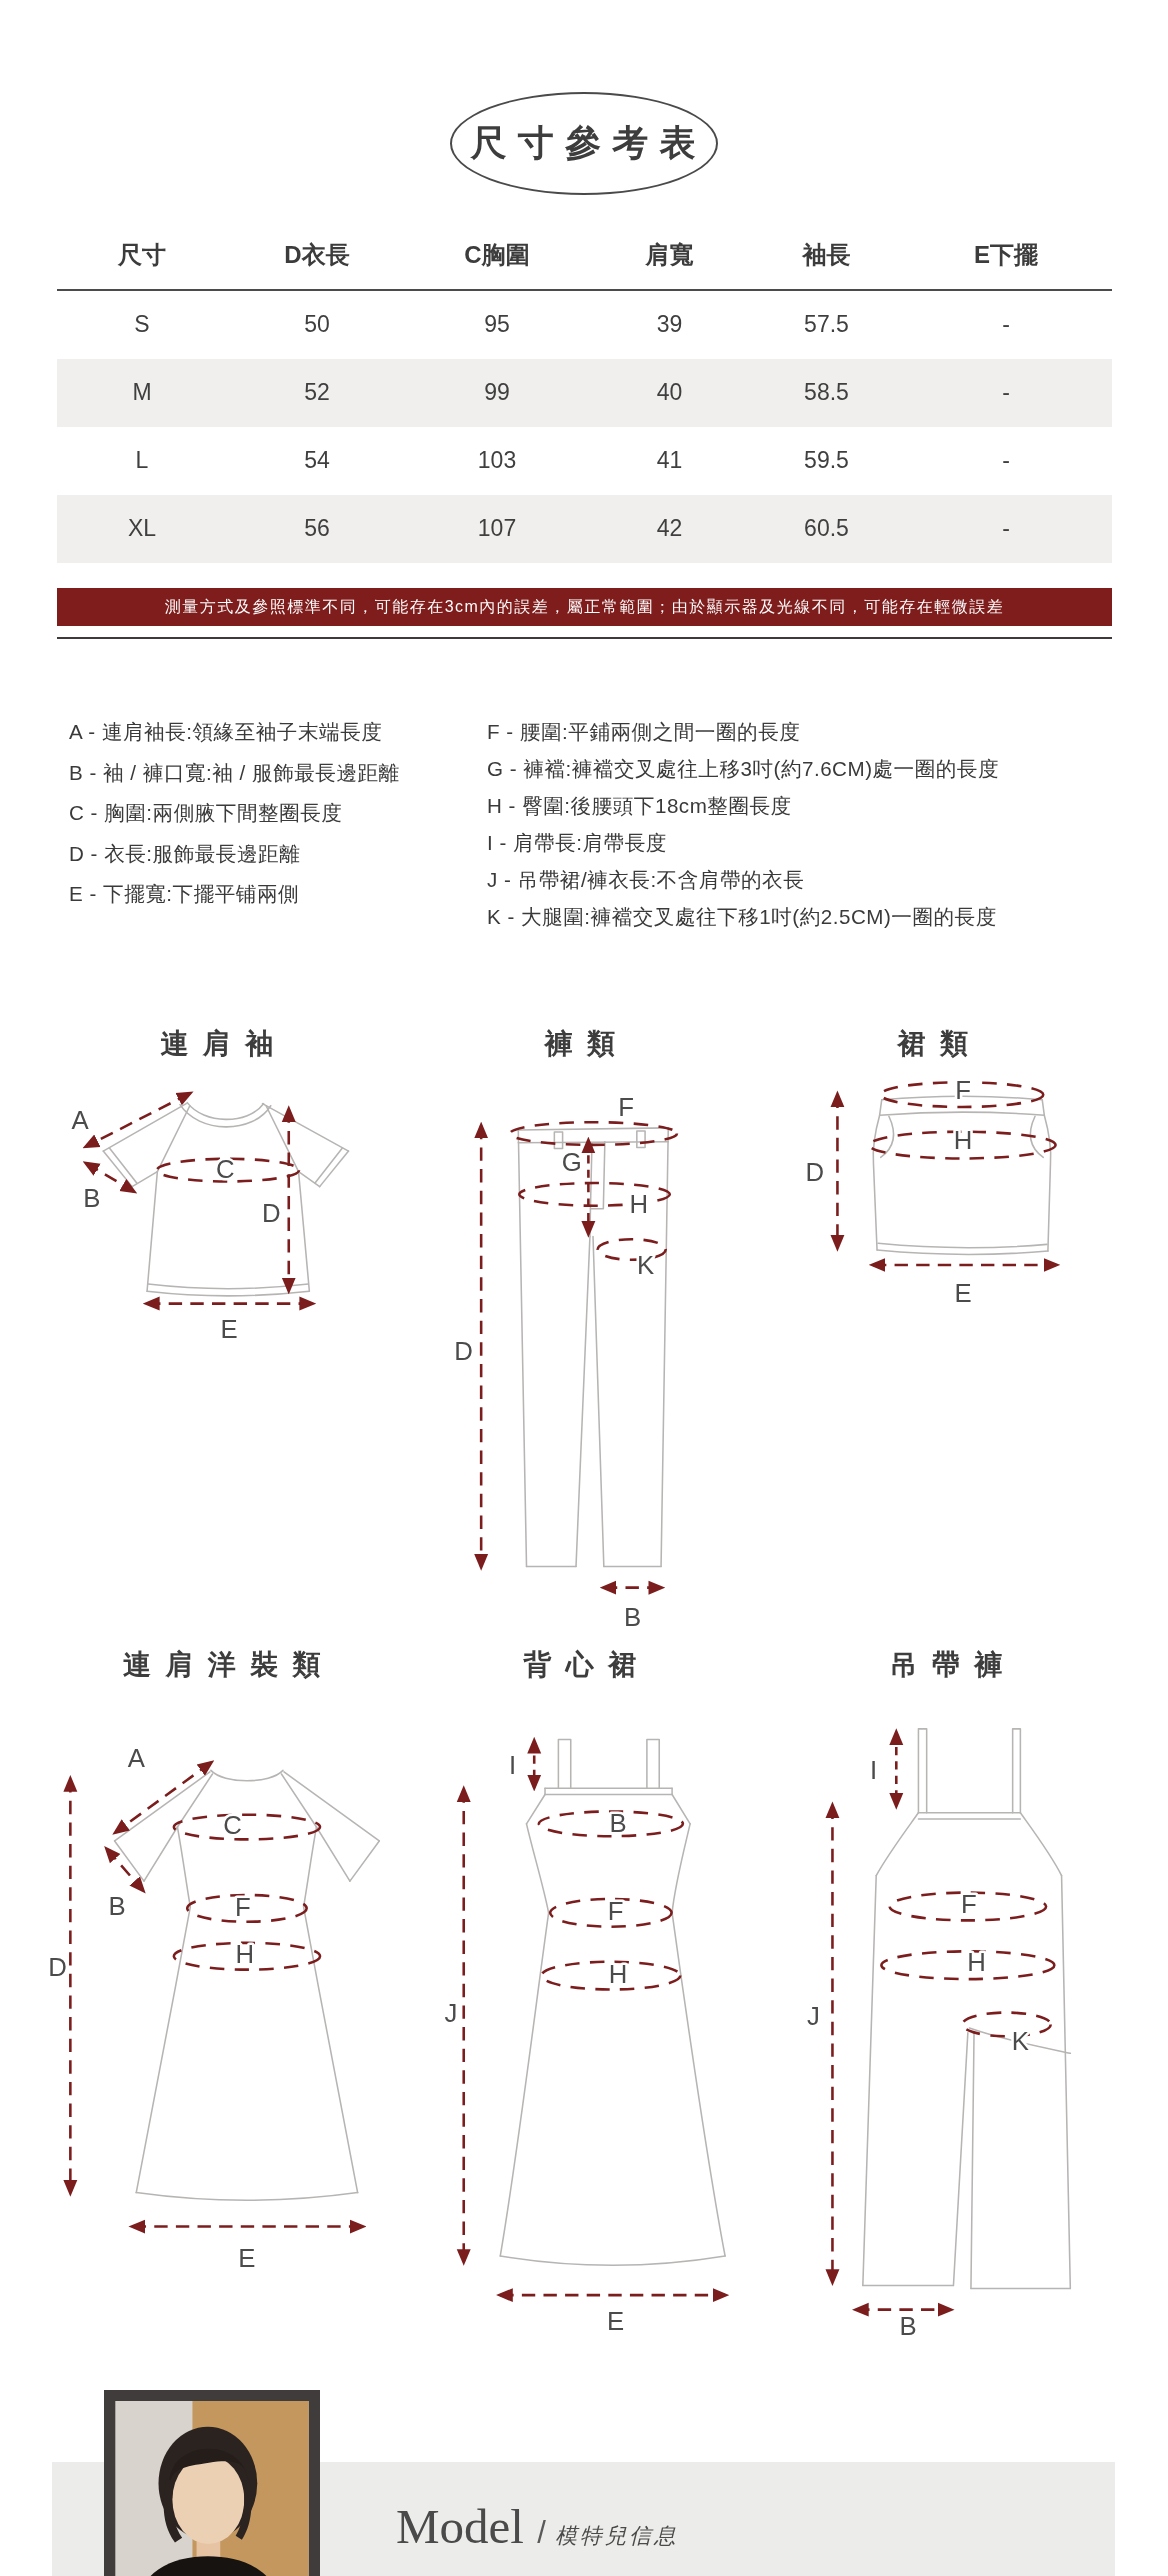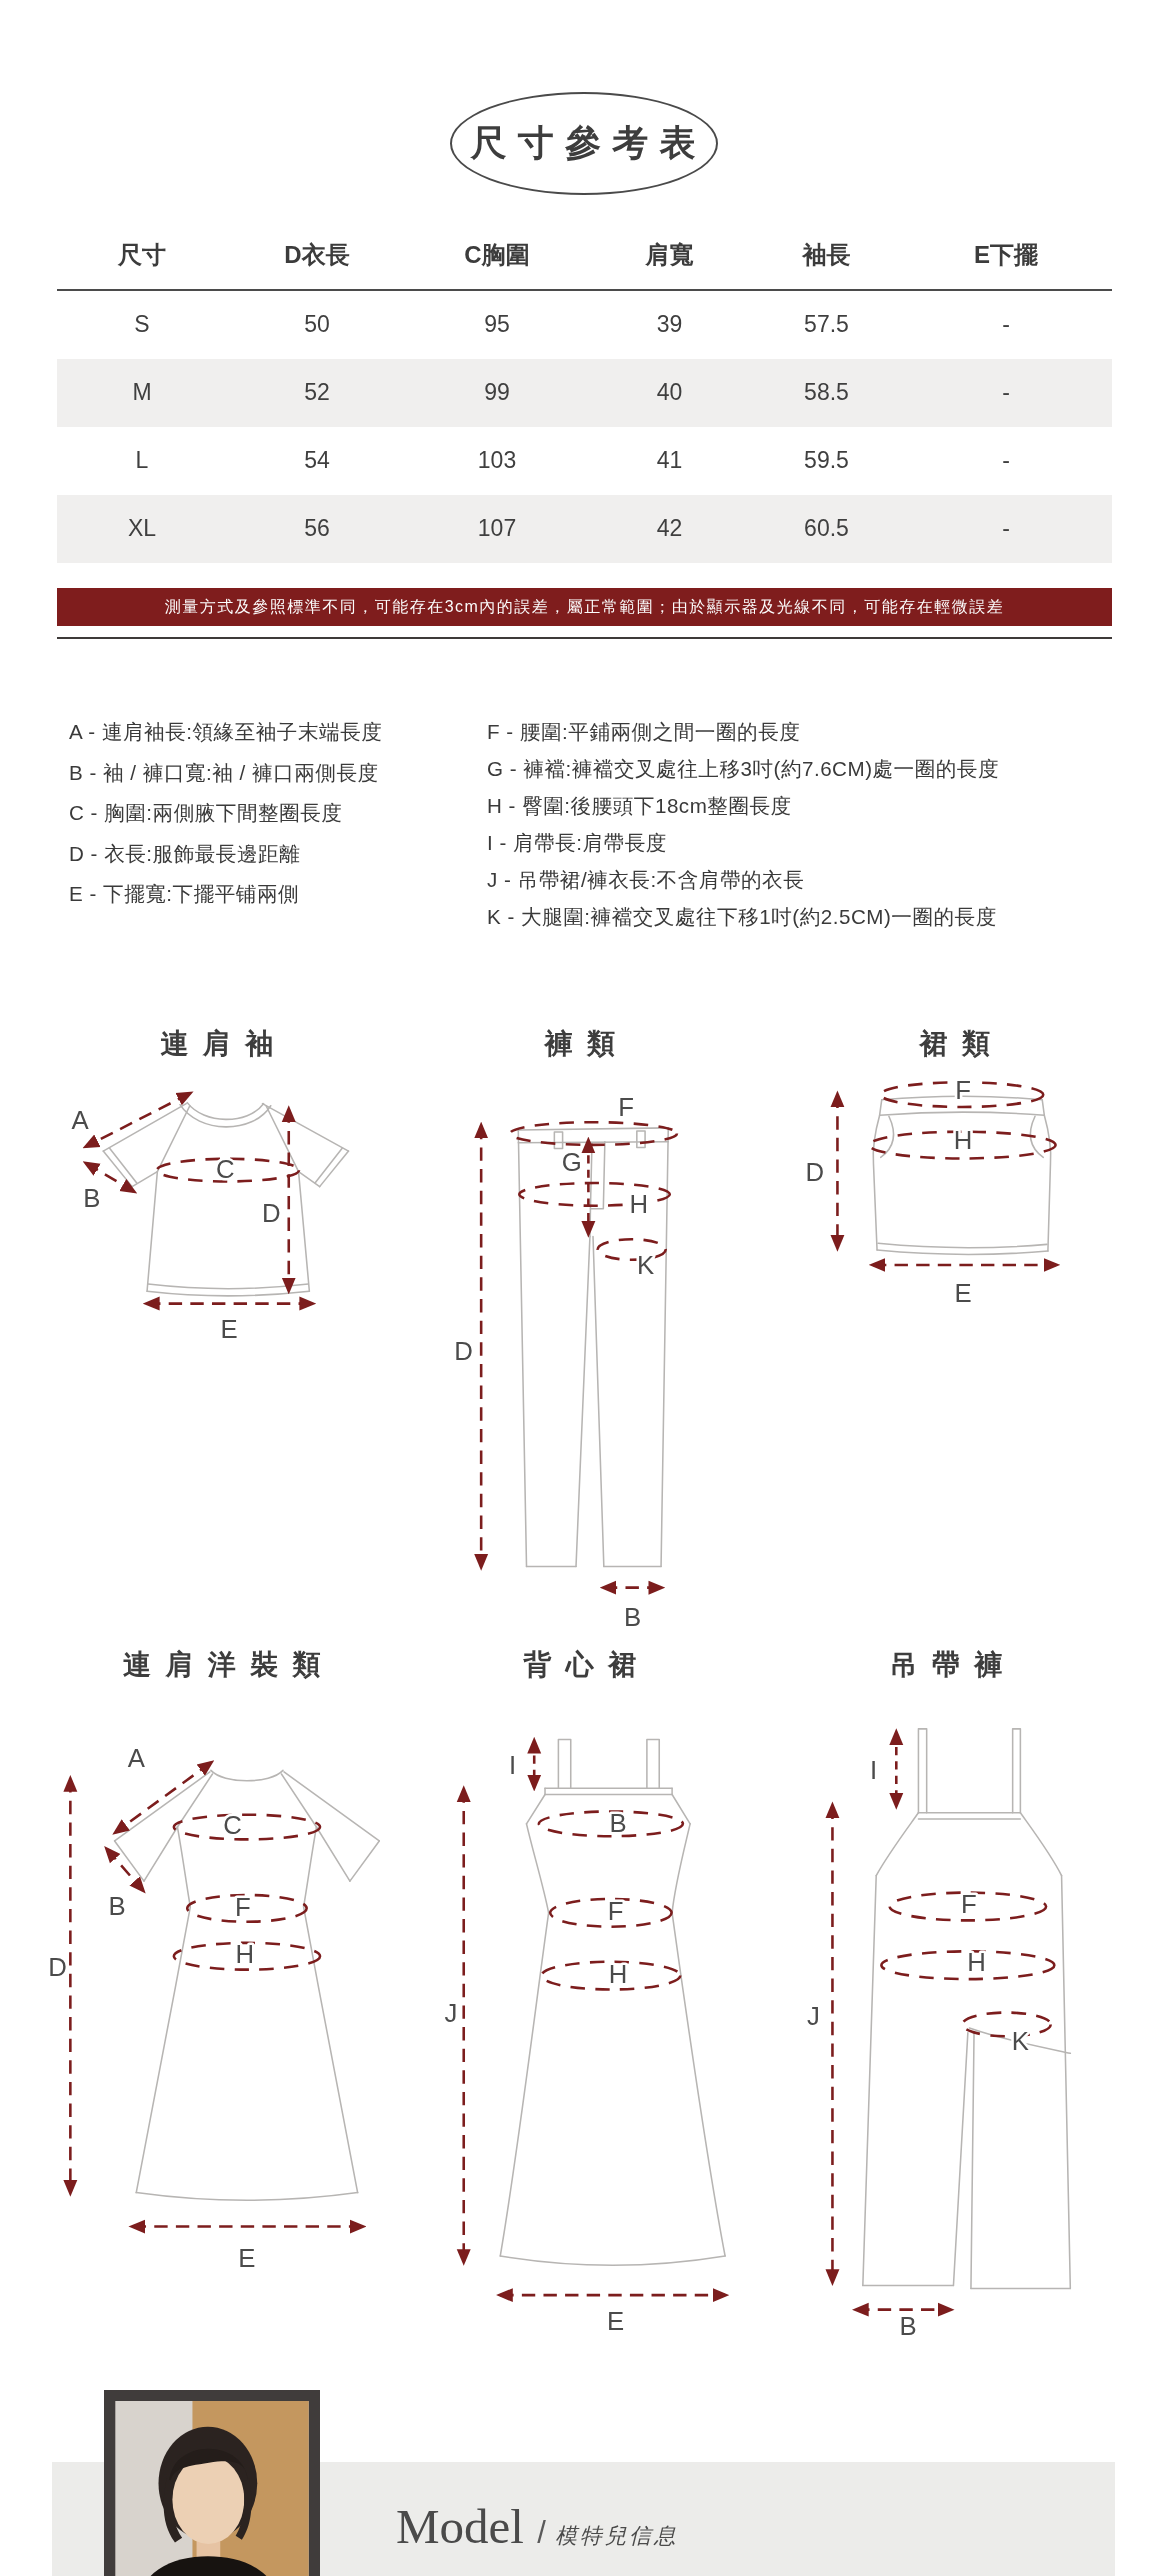--- a/index.html
+++ b/index.html
@@ -108,37 +108,37 @@
     </div>
   </div>
 
   <div class="disclaimer">
     <span>測量方式及參照標準不同，可能存在3cm內的誤差，屬正常範圍；由於顯示器及光線不同，可能存在輕微誤差</span>
   </div>
   <div class="rule2"></div>
 
   <ul class="legend-col legend-left">
     <li>A - 連肩袖長:領緣至袖子末端長度</li>
-    <li>B - 袖 / 褲口寬:袖 / 褲口兩側長度</li>
+    <li>B - 袖 / 褲口寬:袖 / 服飾最長邊距離</li>
     <li>C - 胸圍:兩側腋下間整圈長度</li>
     <li>D - 衣長:服飾最長邊距離</li>
     <li>E - 下擺寬:下擺平铺兩側</li>
   </ul>
   <ul class="legend-col legend-right">
     <li>F - 腰圍:平鋪兩側之間一圈的長度</li>
     <li>G - 褲襠:褲襠交叉處往上移3吋(約7.6CM)處一圈的長度</li>
     <li>H - 臀圍:後腰頭下18cm整圈長度</li>
     <li>I - 肩帶長:肩帶長度</li>
     <li>J - 吊帶裙/褲衣長:不含肩帶的衣長</li>
     <li>K - 大腿圍:褲襠交叉處往下移1吋(約2.5CM)一圈的長度</li>
   </ul>
 
   <div class="diag-title" style="left:121px;top:1025px;width:206px;">連肩袖</div>
   <div class="diag-title" style="left:484px;top:1025px;width:206px;">褲類</div>
-  <div class="diag-title" style="left:859px;top:1025px;width:206px;">裙類</div>
+  <div class="diag-title" style="left:837px;top:1025px;width:206px;">裙類</div>
 
   <svg style="left:44px;top:1082px" width="371" height="268" viewBox="0 0 720 520">
     <g class="garment">
       <path d="M 278 40 C 310 82 395 84 426 42"></path>
       <path d="M 264 44 C 300 100 405 102 440 46"></path>
       <path d="M 276 42 L 115 134"></path>
       <path d="M 115 134 L 171 203"></path>
       <path d="M 127 128 L 180 196"></path>
       <path d="M 171 203 L 220 174"></path>
       <path d="M 283 46 L 220 174"></path>

